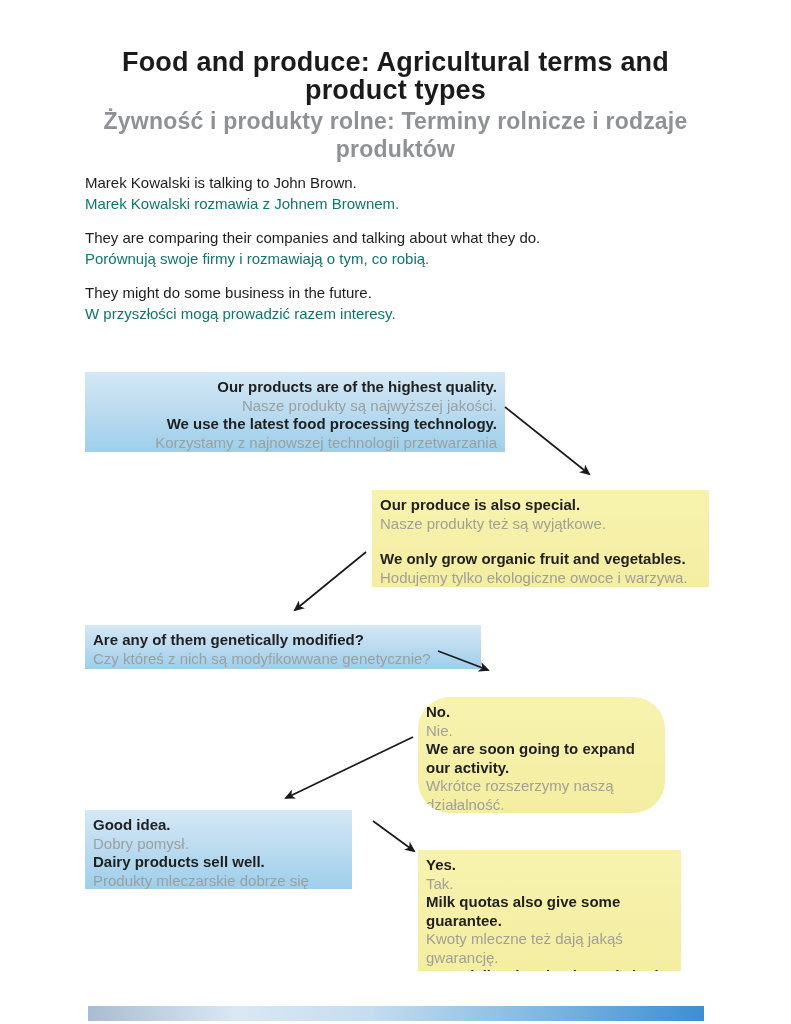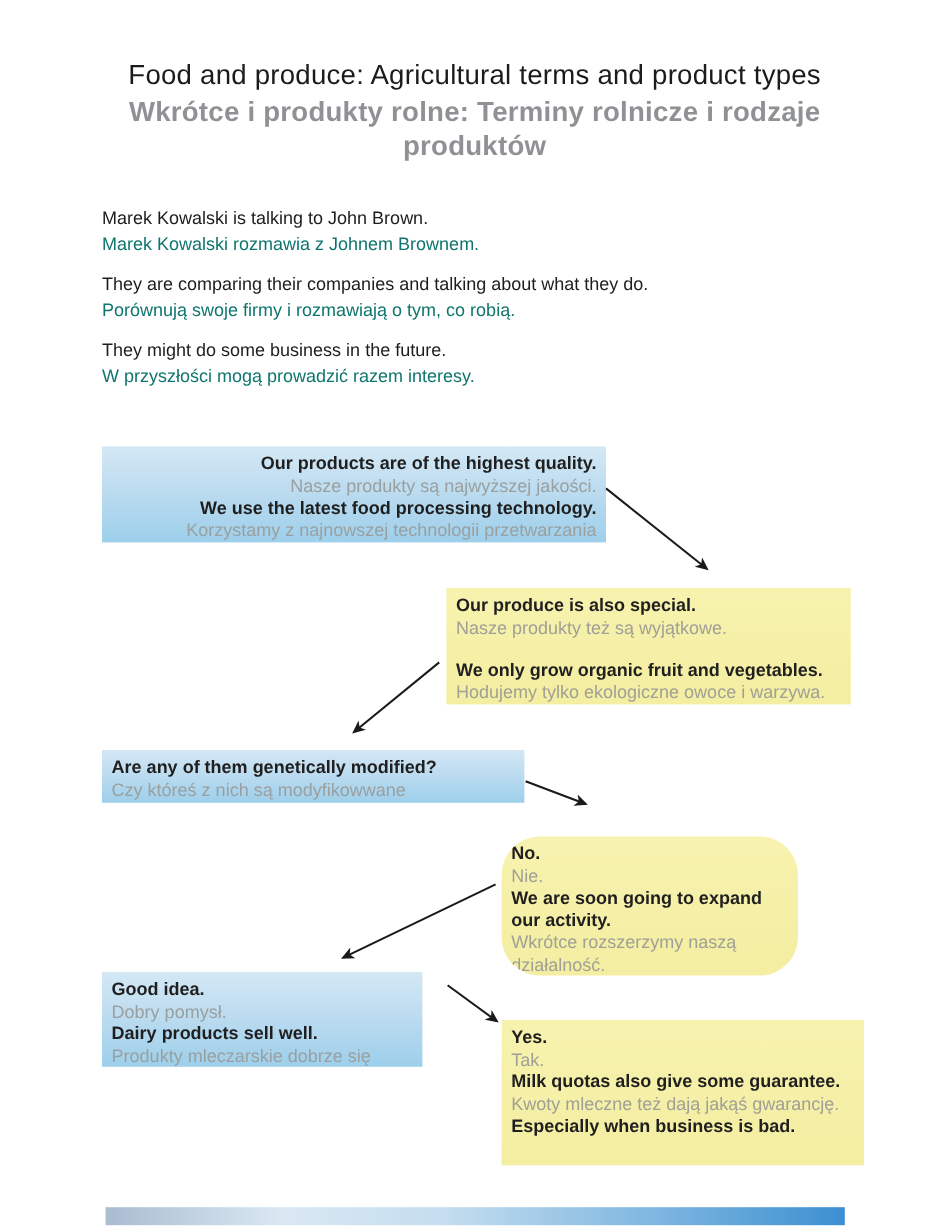--- a/index.html
+++ b/index.html
@@ -3,21 +3,21 @@
 <meta charset="utf-8">
 <style>
   html,body{margin:0;padding:0;background:#ffffff;}
   .page{
     position:relative;width:791px;height:1024px;background:#ffffff;
     font-family:"Liberation Sans","DejaVu Sans",sans-serif;overflow:hidden;
   }
   
   .header{position:absolute;top:48px;left:0;right:0;text-align:center;}
   .title-en{
-    font-size:23px;font-weight:normal;color:#1b1b1b;line-height:28px;
+    font-size:27px;font-weight:bold;color:#1b1b1b;line-height:28px;
     margin:0 76px;letter-spacing:.2px;
   }
   .title-pl{
     font-size:23px;font-weight:bold;color:#8f9194;line-height:28px;
     margin:3px 58px 0 58px;letter-spacing:.2px;
   }
   
   .intro{position:absolute;left:85px;top:172px;right:60px;font-size:15px;line-height:21px;}
   .intro .pair + .pair{margin-top:13px;}
   .intro .en{color:#1d1d1d;}
@@ -28,40 +28,40 @@
     font-size:15px;line-height:18.5px;overflow:hidden;
   }
   .bubble .en{font-weight:bold;color:#1f1f1f;}
   .bubble .pl{color:#9aa0a0;}
   .bubble.yellow .pl{color:#a0a096;}
   .blue{background:linear-gradient(180deg,#d4e8f5 0%,#bddcf0 45%,#9dcfeb 100%);}
   .yellow{background:linear-gradient(180deg,#f7f2ae 0%,#f4eea2 100%);}
   .box1{left:85px;top:372px;width:420px;height:80px;text-align:right;}
   .box2{left:372px;top:490px;width:337px;height:97px;}
   .box2 .gap{height:17px;}
-  .box3{left:85px;top:625px;width:352px;height:44px;}
+  .box3{left:85px;top:625px;width:396px;height:44px;}
   .box4{left:418px;top:697px;width:247px;height:116px;border-radius:32px;}
   .box5{left:85px;top:810px;width:267px;height:79px;}
-  .box6{left:418px;top:850px;width:302px;height:121px;}
+  .box6{left:418px;top:850px;width:263px;height:121px;}
   
   .arrows{position:absolute;left:0;top:0;width:791px;height:1024px;pointer-events:none;}
   
   .footer-bar{
     position:absolute;left:88px;top:1006px;width:616px;height:15px;
     background:linear-gradient(90deg,#a9bcd0 0%,#dae8f3 24%,#c4ddef 46%,#7fb7e0 74%,#3c8fd2 100%);
   }
 </style>
 </head>
 <body>
 
 <div class="page">
 
   <div class="header">
     <div class="title-en">Food and produce: Agricultural terms and product types</div>
-    <div class="title-pl">Wkrótce i produkty rolne: Terminy rolnicze i rodzaje produktów</div>
+    <div class="title-pl">Żywność i produkty rolne: Terminy rolnicze i rodzaje produktów</div>
   </div>
 
   <div class="intro">
     <div class="pair">
       <div class="en">Marek Kowalski is talking to John Brown.</div>
       <div class="pl">Marek Kowalski rozmawia z Johnem Brownem.</div>
     </div>
     <div class="pair">
       <div class="en">They are comparing their companies and talking about what they do.</div>
       <div class="pl">Porównują swoje firmy i rozmawiają o tym, co robią.</div>

